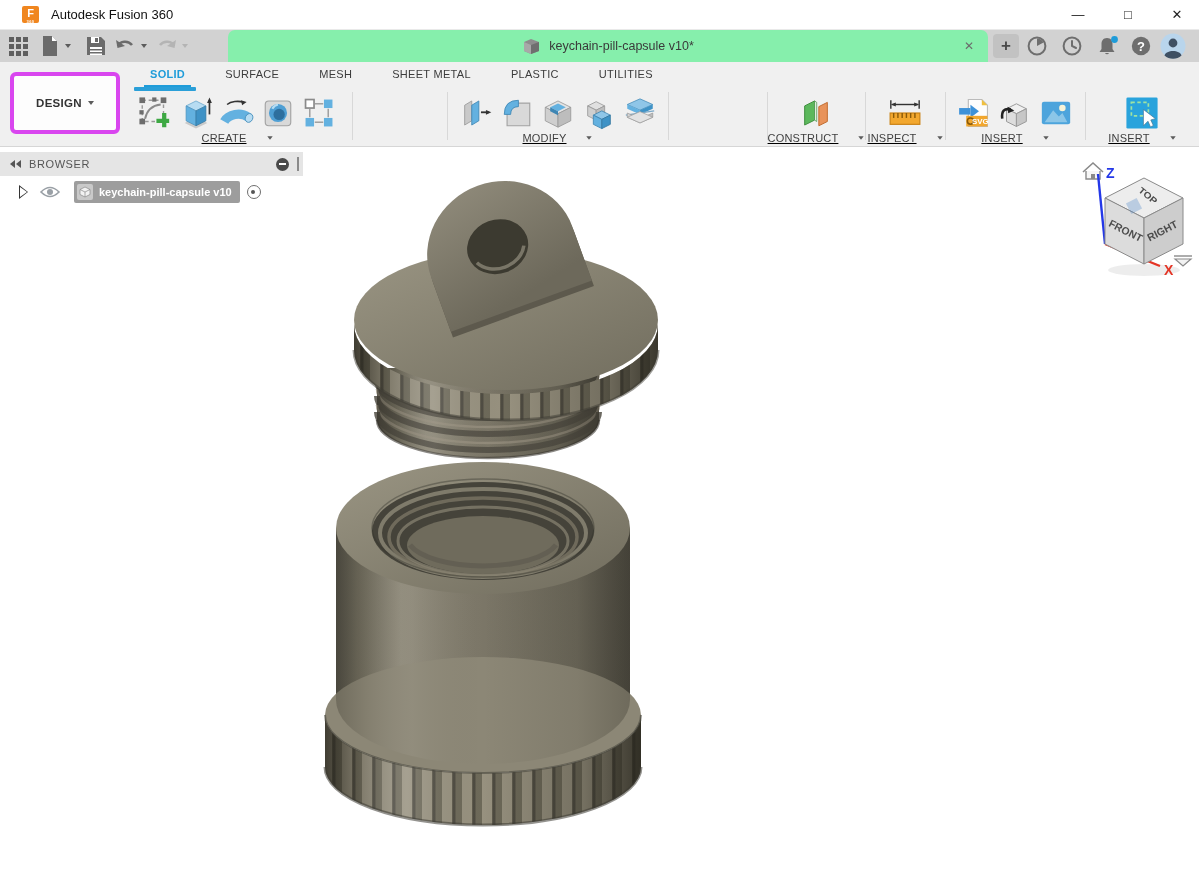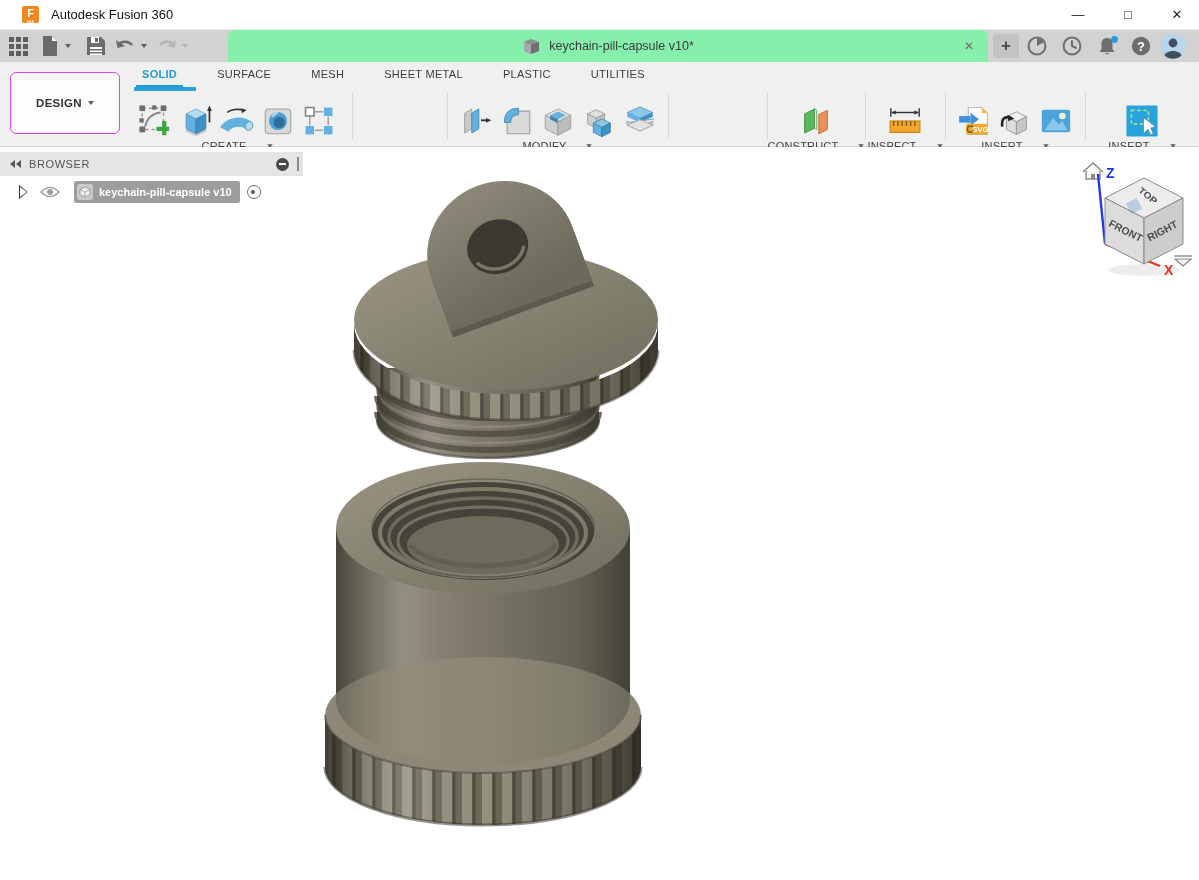--- a/index.html
+++ b/index.html
@@ -21,27 +21,27 @@
   .caret { display:inline-block; width:0; height:0; border-left:3.5px solid transparent; border-right:3.5px solid transparent; border-top:4px solid #5c5c5c; }
   .caret.small { transform:scale(.9); }
   .doc-tab { position:absolute; left:228px; top:0; width:760px; height:32px; background:#86efac; border-radius:7px 7px 0 0; display:flex; align-items:center; justify-content:center; }
   .doc-tab-label { font-size:12.5px; color:#3a3a3a; margin-left:8px; }
   .tab-close { position:absolute; right:10px; top:7px; width:18px; height:18px; text-align:center; line-height:18px; color:#6b6b6b; font-size:12px; }
   .new-tab { position:absolute; left:993px; top:4px; width:26px; height:24px; background:#c2c2c2; border-radius:4px; text-align:center; line-height:23px; color:#4a4a4a; font-size:17px; font-weight:bold; }
   .round-ic { position:absolute; top:5px; width:22px; height:22px; }
 
   
   .ribbon { position:absolute; left:0; top:62px; width:1199px; height:85px; background:#f0f0f0; border-bottom:1px solid #d6d6d6; }
-  .ribbon-tabs { position:absolute; left:122px; top:0; height:26px; display:flex; align-items:flex-start; }
+  .ribbon-tabs { position:absolute; left:130px; top:0; height:26px; display:flex; align-items:flex-start; }
   .rtab { font-size:11px; color:#3c3c3c; padding:0 20px; height:26px; line-height:24px; letter-spacing:.3px; position:relative; }
   .rtab.active { color:#1f9cd9; font-weight:bold; }
   .rtab.active::after { content:""; position:absolute; left:14px; right:14px; bottom:0; height:3px; background:#1f9cd9; }
-  .design-btn { position:absolute; left:10px; top:10px; width:110px; height:62px; background:#fdfdfd; border:1px solid #d946ef; border-radius:6px; display:flex; align-items:center; justify-content:center; gap:6px; font-size:11.5px; font-weight:bold; color:#333; letter-spacing:.3px; }
+  .design-btn { position:absolute; left:10px; top:10px; width:110px; height:62px; background:#fdfdfd; border:4px solid #d946ef; border-radius:6px; display:flex; align-items:center; justify-content:center; gap:6px; font-size:11.5px; font-weight:bold; color:#333; letter-spacing:.3px; }
   .tool-strip { position:absolute; left:0; top:26px; width:1199px; height:58px; }
-  .tgroup { position:absolute; top:12px; height:58px; }
+  .tgroup { position:absolute; top:4px; height:58px;text-decoration:underline; }
   .tool-row { display:flex; justify-content:center; align-items:center; gap:5px; height:40px; padding-top:2px; }
   .tool { width:36px; height:36px; display:flex; align-items:center; justify-content:center; }
   .tool.wide { width:40px; }
   .group-label { display:flex; justify-content:center; align-items:center; gap:20px; font-size:11px; color:#3f3f3f; margin-top:0px; letter-spacing:.2px; }
   .gdivider { position:absolute; top:4px; width:1px; height:48px; background:#d8d8d8; }
   .active-tool-bar { position:absolute; left:134px; top:-1px; width:62px; height:4px; background:#2a9fd8; border-radius:1px; }
 
   
   .canvas { position:absolute; left:0; top:147px; width:1199px; height:733px; background:#ffffff; overflow:hidden; }
   .model-svg { position:absolute; left:0; top:0; }

